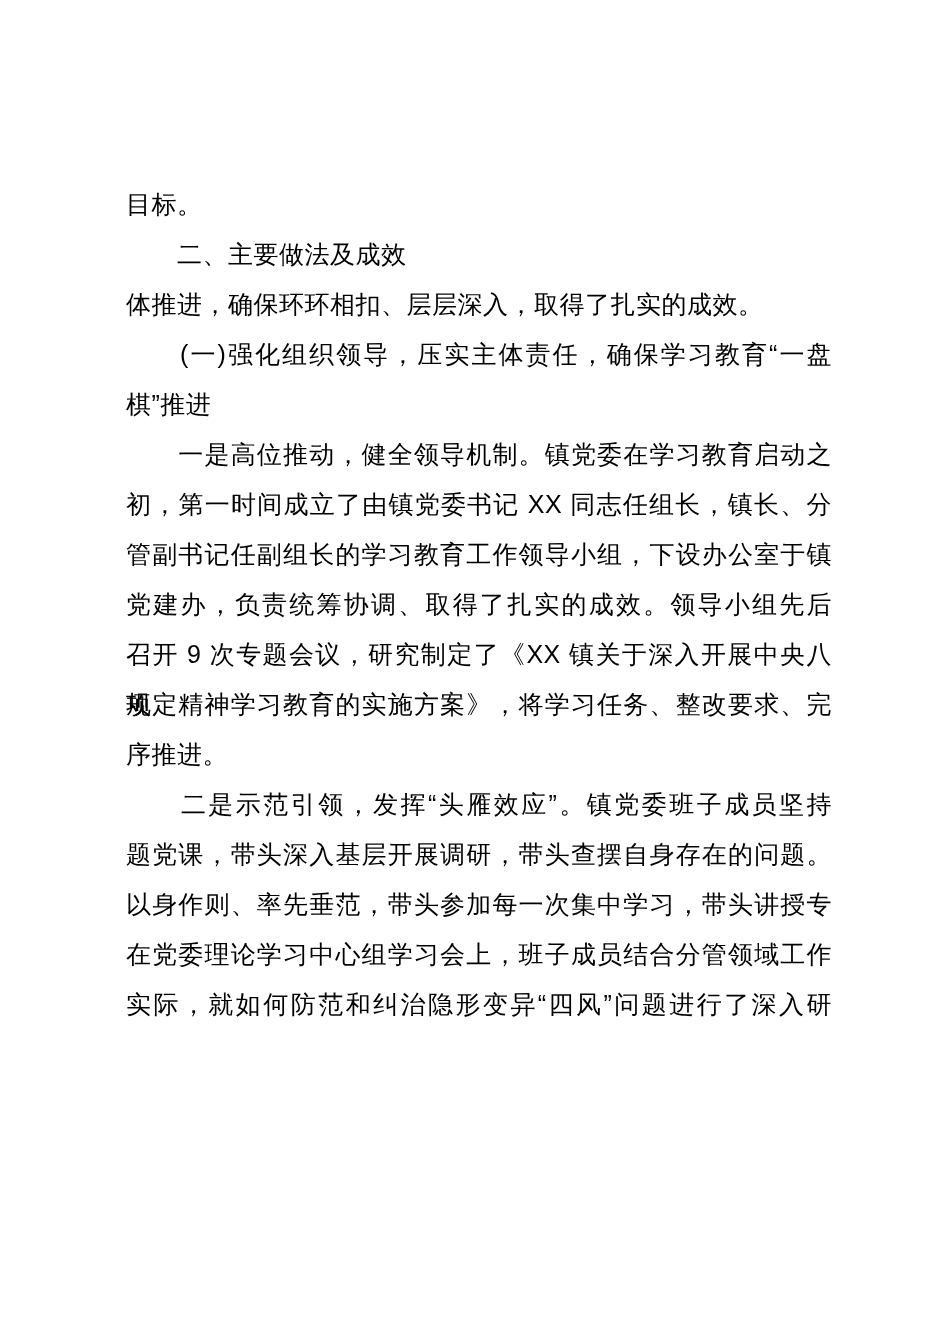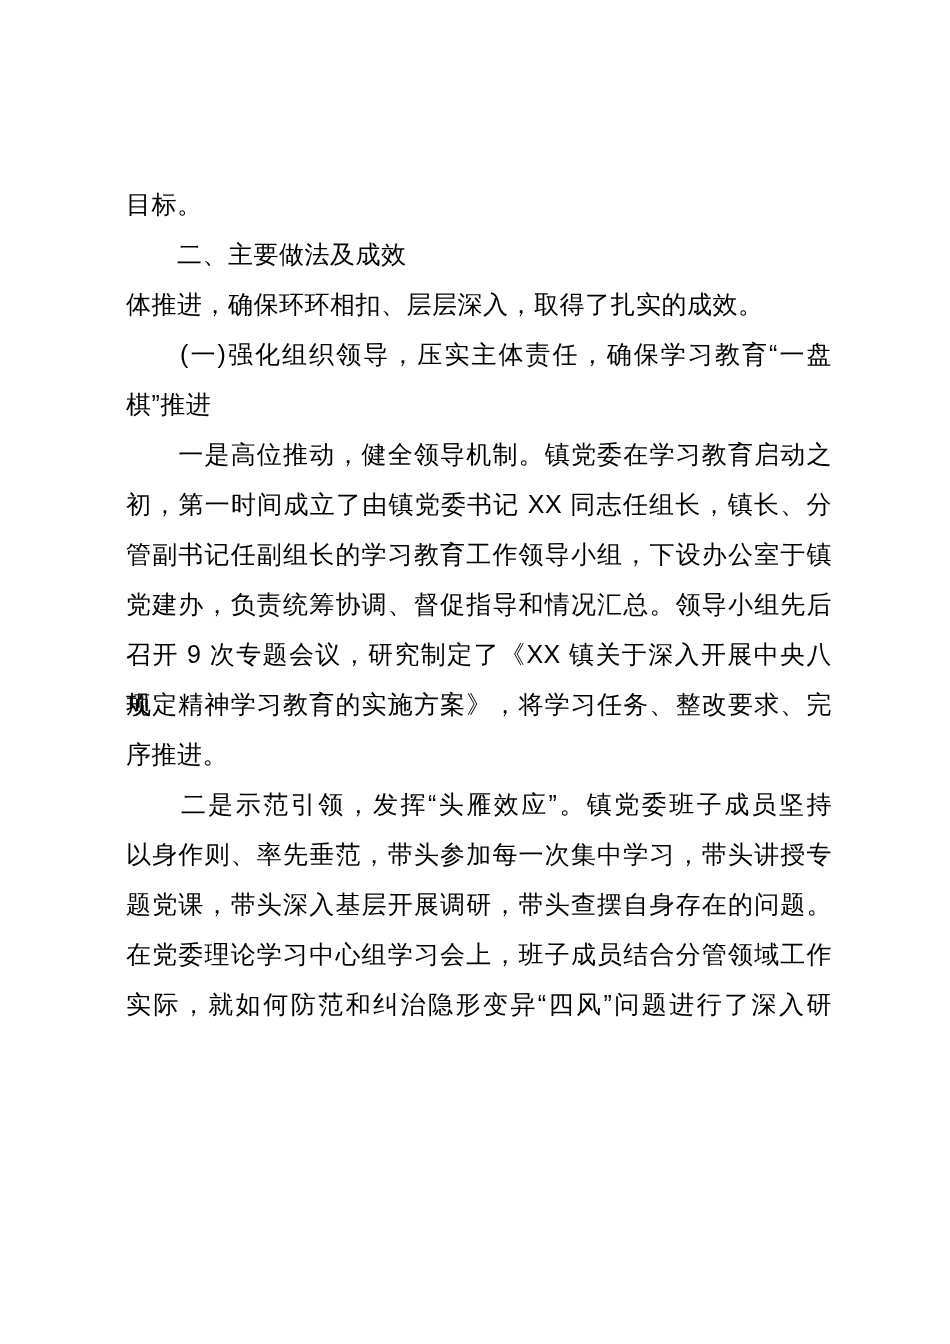--- a/index.html
+++ b/index.html
@@ -64,26 +64,26 @@
         <div class="line plain">体推进，确保环环相扣、层层深入，取得了扎实的成效。</div>
       </div>
       <div class="paragraph">
         <div class="line justify">　　(一)强化组织领导，压实主体责任，确保学习教育“一盘</div>
         <div class="line plain">棋”推进</div>
       </div>
       <div class="paragraph">
         <div class="line justify">　　一是高位推动，健全领导机制。镇党委在学习教育启动之</div>
         <div class="line justify">初，第一时间成立了由镇党委书记 XX 同志任组长，镇长、分</div>
         <div class="line justify">管副书记任副组长的学习教育工作领导小组，下设办公室于镇</div>
-        <div class="line justify">党建办，负责统筹协调、督促指导和情况汇总。领导小组先后</div>
+        <div class="line justify">党建办，负责统筹协调、取得了扎实的成效。领导小组先后</div>
         <div class="line justify">召开 9 次专题会议，研究制定了《XX 镇关于深入开展中央八项</div>
         <div class="line justify">规定精神学习教育的实施方案》，将学习任务、整改要求、完</div>
         <div class="line plain">序推进。</div>
       </div>
       <div class="paragraph">
         <div class="line justify">　　二是示范引领，发挥“头雁效应”。镇党委班子成员坚持</div>
+        <div class="line justify">题党课，带头深入基层开展调研，带头查摆自身存在的问题。</div>
         <div class="line justify">以身作则、率先垂范，带头参加每一次集中学习，带头讲授专</div>
-        <div class="line justify">题党课，带头深入基层开展调研，带头查摆自身存在的问题。</div>
         <div class="line justify">在党委理论学习中心组学习会上，班子成员结合分管领域工作</div>
         <div class="line justify">实际，就如何防范和纠治隐形变异“四风”问题进行了深入研</div>
       </div>
     </div>
 </div>
 
 </body></html>

